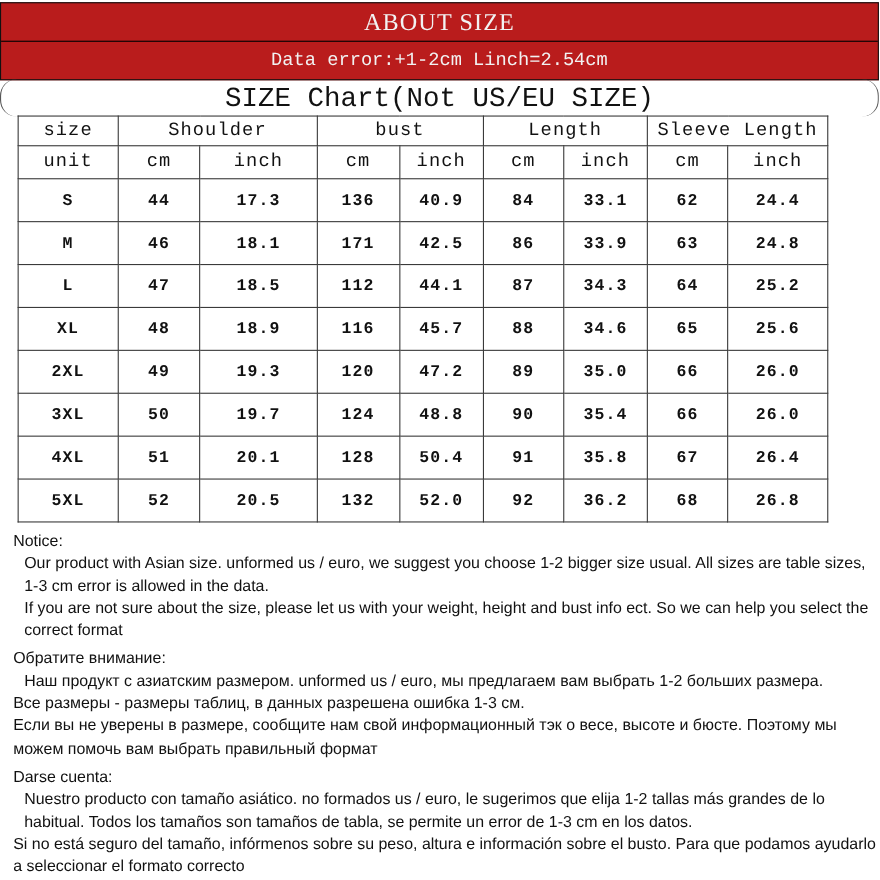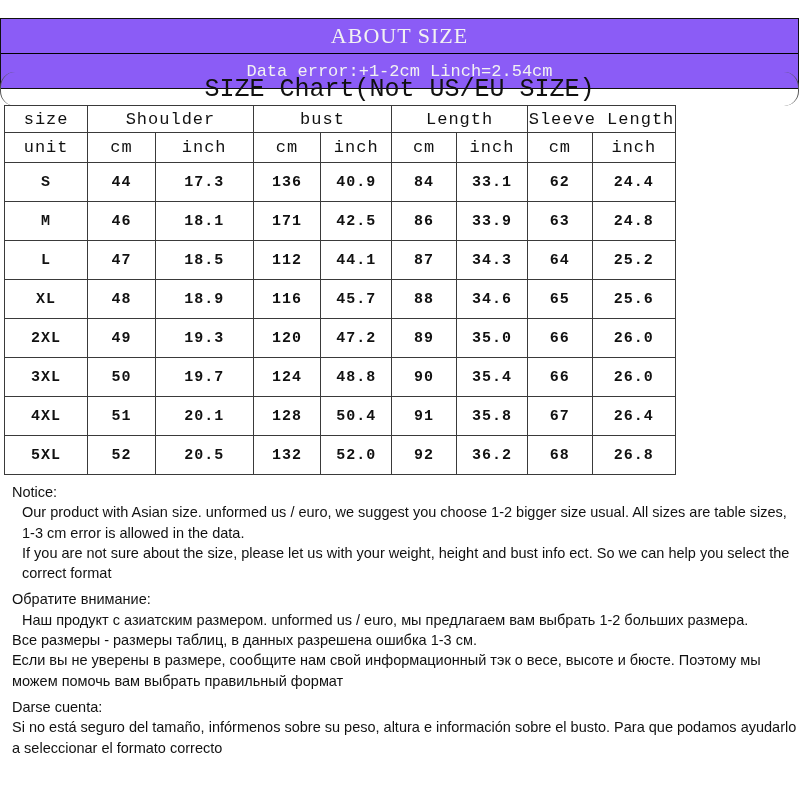--- a/index.html
+++ b/index.html
@@ -1,22 +1,22 @@
 <!DOCTYPE html>
 <html><head>
 <meta charset="utf-8">
 <style>
   html, body { margin:0; padding:0; background:#ffffff; }
   body { width:800px; height:800px; position:relative; overflow:hidden; font-family:"DejaVu Serif", serif; color:#111; }
-  .topbar { position:absolute; left:0; top:18px; width:797px; background:#8b5cf6; border:1px solid #111; }
+  .topbar { position:absolute; left:0; top:2px; width:797px; background:#b91c1c; border:1px solid #111; }
   .topbar .row { height:34px; display:flex; align-items:center; justify-content:center; color:#f2f2f2; font-family:"Liberation Serif", serif; }
   .topbar .r1 { font-size:22px; letter-spacing:1px; border-bottom:1px solid #000; }
   .topbar .r2 { font-size:17px; font-family:"Liberation Mono", monospace; }
   .title { position:absolute; left:0; top:72px; width:797px; height:34px; display:flex; align-items:center; justify-content:center; font-size:25px; font-family:"Liberation Mono", monospace; letter-spacing:0px; border-left:1px solid #555; border-right:1px solid #555;border-radius:15px;}
-  table { position:absolute; left:4px; top:105px; border-collapse:collapse; width:672px; font-family:"Liberation Mono", monospace; }
+  table { position:absolute; left:16px; top:105px; border-collapse:collapse; width:737px; font-family:"Liberation Mono", monospace; }
   td, th { border:1.5px solid #3a3a3a; text-align:center; font-weight:normal; padding:0; }
   th { font-size:17px; letter-spacing:1px; }
   tr.h1 th { height:26px; }
   tr.h2 th { height:29px; }
   tr.data td { height:38px; font-size:15px; font-weight:bold; letter-spacing:1px; }
   .notes { position:absolute; left:12px; top:482px; width:785px; font-family:"Liberation Sans", sans-serif; font-size:14.5px; line-height:20.3px; color:#111; }
   .notes p { margin:0; }
   .notes .ind { padding-left:10px; }
   .block { margin-bottom:6px; }
 </style>
@@ -161,15 +161,16 @@
     <p class="ind">If you are not sure about the size, please let us with your weight, height and bust info ect. So we can help you select the correct format</p>
   </div>
   <div class="block">
     <p>Обратите внимание:</p>
     <p class="ind">Наш продукт с азиатским размером. unformed us / euro, мы предлагаем вам выбрать 1-2 больших размера.</p>
     <p>Все размеры - размеры таблиц, в данных разрешена ошибка 1-3 см.</p>
     <p>Если вы не уверены в размере, сообщите нам свой информационный тэк о весе, высоте и бюсте. Поэтому мы можем помочь вам выбрать правильный формат</p>
   </div>
   <div class="block">
     <p>Darse cuenta:</p>
+    <p class="ind">Nuestro producto con tamaño asiático. no formados us / euro, le sugerimos que elija 1-2 tallas más grandes de lo habitual. Todos los tamaños son tamaños de tabla, se permite un error de 1-3 cm en los datos.</p>
     <p>Si no está seguro del tamaño, infórmenos sobre su peso, altura e información sobre el busto. Para que podamos ayudarlo a seleccionar el formato correcto</p>
   </div>
 </div>
 
 </body></html>

